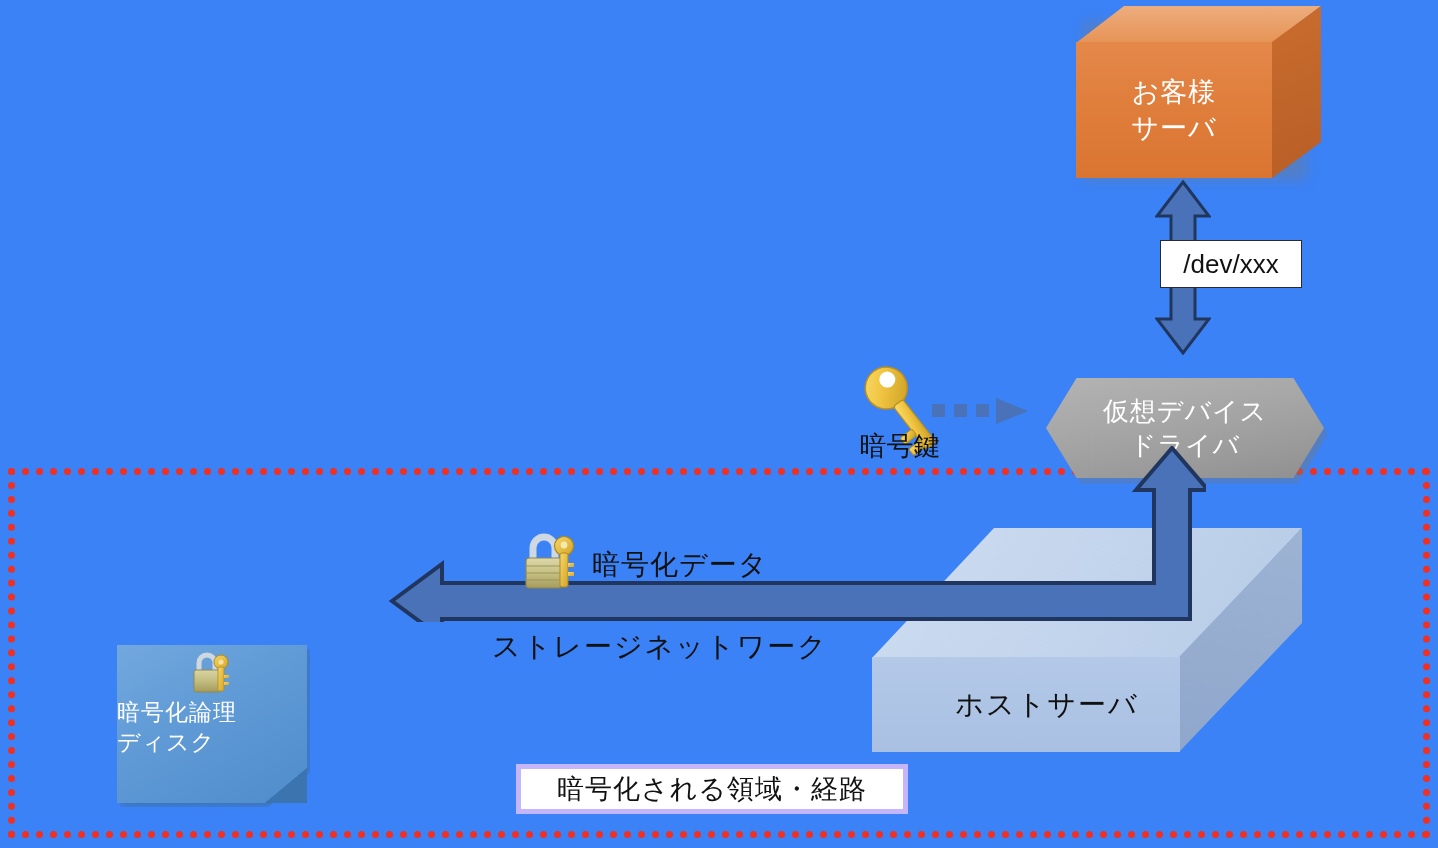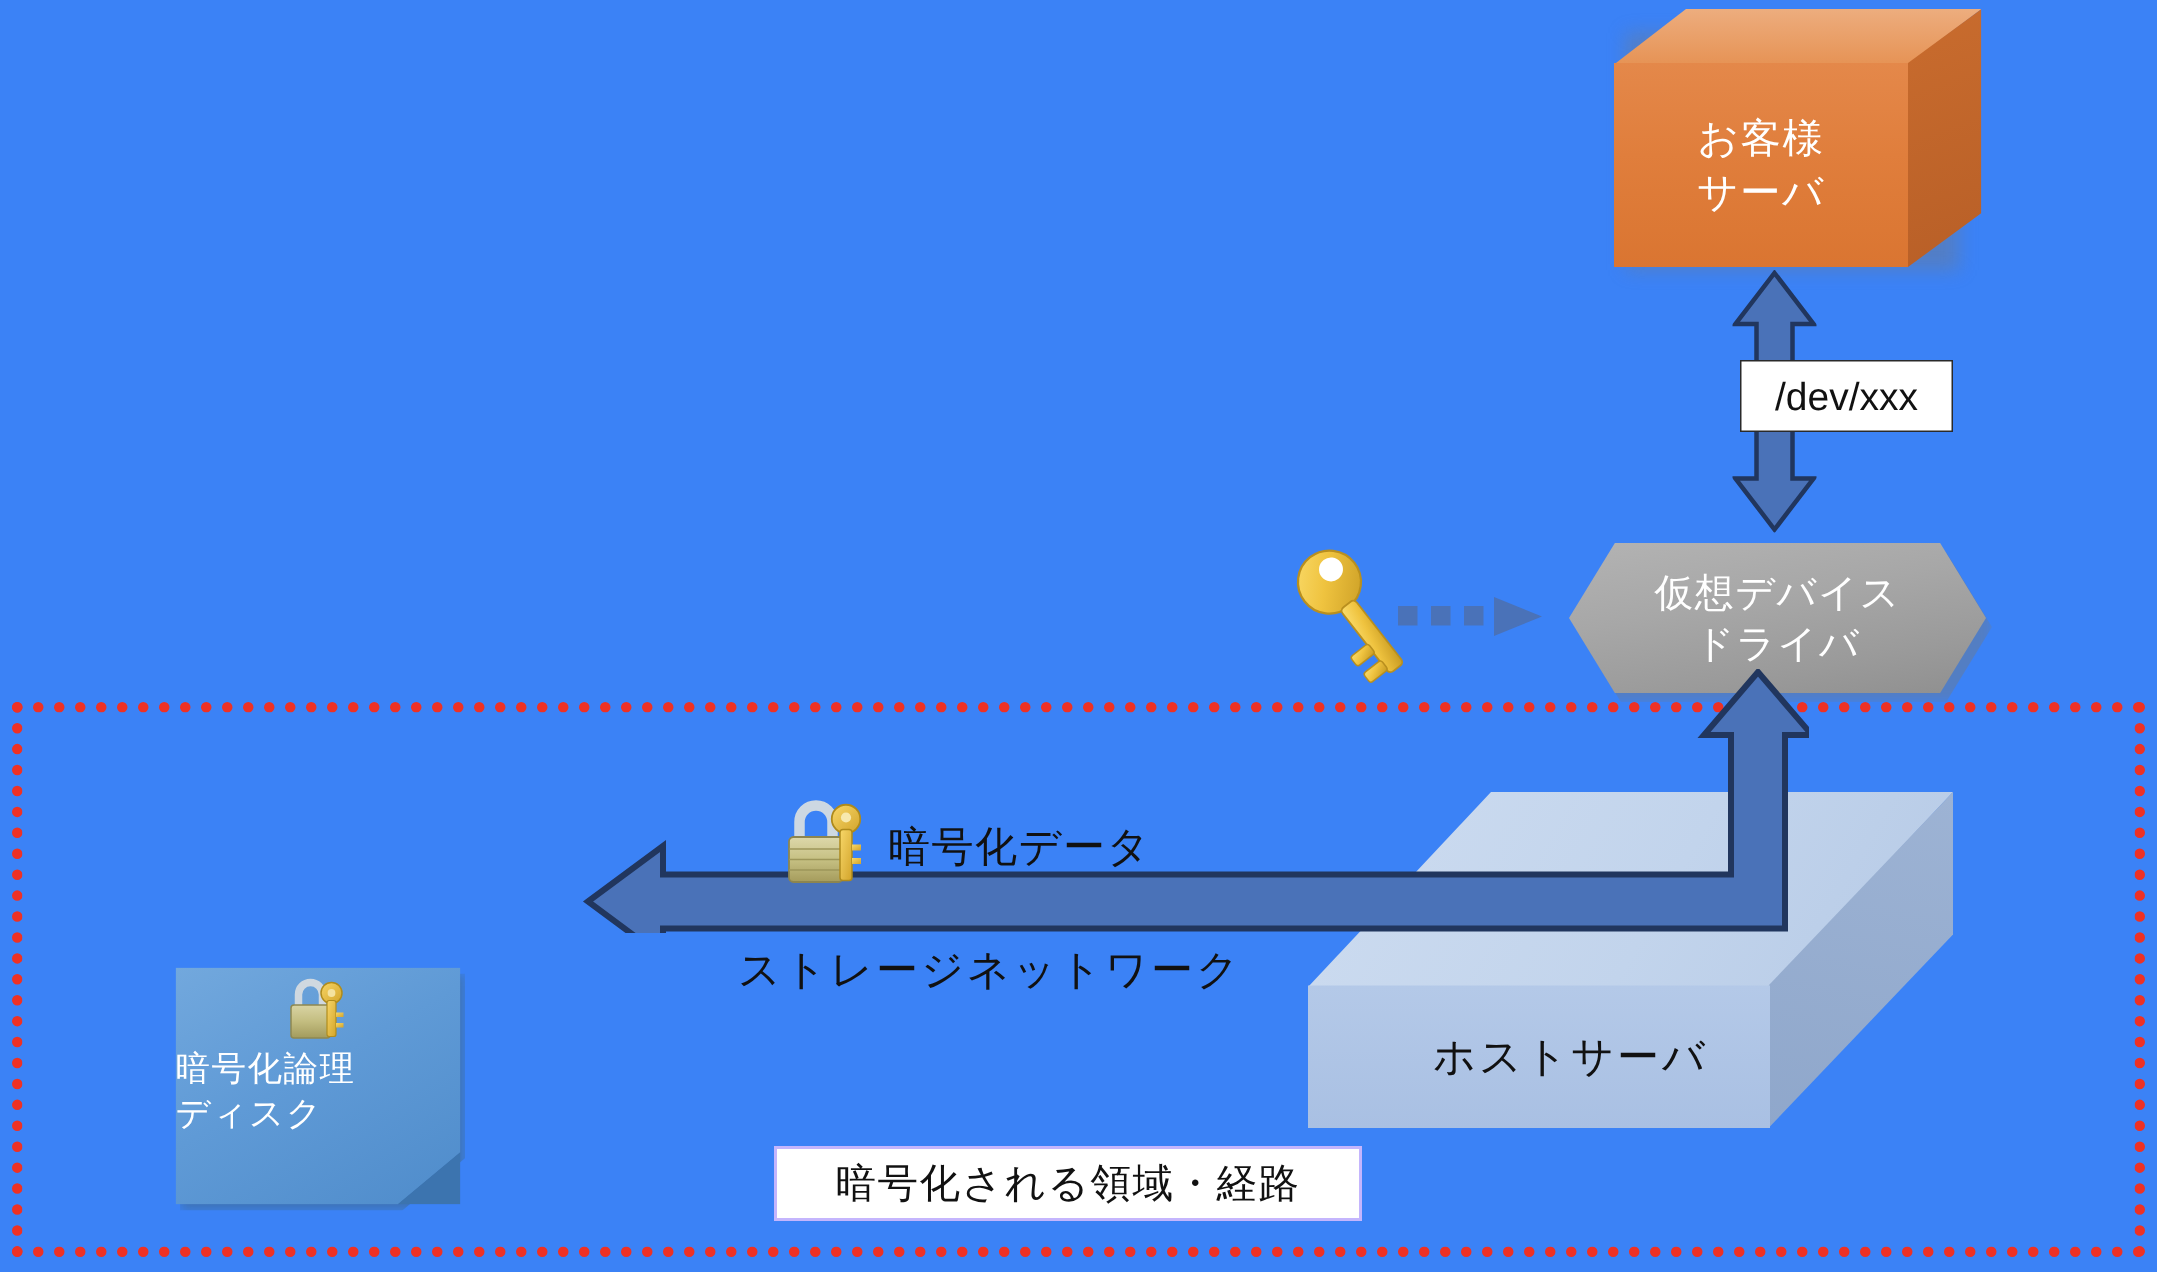--- a/index.html
+++ b/index.html
@@ -56,21 +56,21 @@
   
   #dev-arrow{ left:1155px; top:180px; width:56px; height:175px; }
   #dev-label{
     left:1112px; top:240px; width:142px; height:48px;
     background:#ffffff; border:1px solid #2a2a2a; box-sizing:border-box;
     display:flex; align-items:center; justify-content:center;
     font-size:26px; color:#111111;margin-left:48px;
   }
 
   
-  #vdd{ left:1046px; top:362px; width:278px; height:100px; }
+  #vdd{ left:1046px; top:378px; width:278px; height:100px; }
   #vdd .hexshadow{
     left:4px; top:6px; width:278px; height:100px;
     background:rgba(120,120,120,.40);
     clip-path:polygon(11% 0,89% 0,100% 50%,89% 100%,11% 100%,0 50%);
     filter:blur(4px);
   }
   #vdd .hex{
     left:0; top:0; width:278px; height:100px;
     background:linear-gradient(170deg,#b3b3b3 0%,#a7a7a7 40%,#9a9a9a 75%,#8f8f8f 100%);
     clip-path:polygon(11% 0,89% 0,100% 50%,89% 100%,11% 100%,0 50%);
@@ -171,21 +171,21 @@
   }
   #stornet-label{
     left:480px; top:627px; width:360px; height:40px;
     display:flex;align-items:center;justify-content:center;
     font-size:28px; color:#111111; letter-spacing:2px;
   }
 
   
   #enc-caption{
     left:516px; top:764px; width:392px; height:50px;
-    background:#ffffff; border:2px solid #c4b5fd; box-sizing:border-box;
+    background:#ffffff; border:5px solid #c4b5fd; box-sizing:border-box;
     display:flex;align-items:center;justify-content:center;
     font-size:27px; color:#111111; letter-spacing:1px;
   }
 </style>
 </head>
 <body>
 
 <div id="canvas">
 
   <div class="abs" id="enc-zone"></div>
@@ -229,20 +229,23 @@
         </linearGradient>
       </defs>
       <g transform="rotate(-38 50 45)">
         <circle cx="50" cy="26" r="21" fill="url(#goldg)" stroke="#b98f1e" stroke-width="1.5"></circle>
         <circle cx="56" cy="20" r="8" fill="#ffffff"></circle>
         <rect x="44" y="45" width="12" height="54" rx="3" fill="url(#goldg)" stroke="#b98f1e" stroke-width="1.2"></rect>
         <rect x="30" y="74" width="15" height="8" rx="2" fill="url(#goldg)" stroke="#b98f1e" stroke-width="1"></rect>
         <rect x="30" y="88" width="15" height="8" rx="2" fill="url(#goldg)" stroke="#b98f1e" stroke-width="1"></rect>
       </g>
     </svg>
+  </div>
+  <div class="abs nosel" id="key-label">
+    <span>暗号鍵</span>
   </div>
   <div class="abs nosel" id="key-dots">
     <svg width="110" height="30" viewBox="0 0 110 30">
       <rect x="0" y="8" width="13" height="13" fill="#4a72b8"></rect>
       <rect x="22" y="8" width="13" height="13" fill="#4a72b8"></rect>
       <rect x="44" y="8" width="13" height="13" fill="#4a72b8"></rect>
       <polygon points="64,2 64,28 96,15" fill="#4a72b8"></polygon>
       <rect x="64" y="8" width="6" height="13" fill="#4a72b8"></rect>
     </svg>
   </div>

